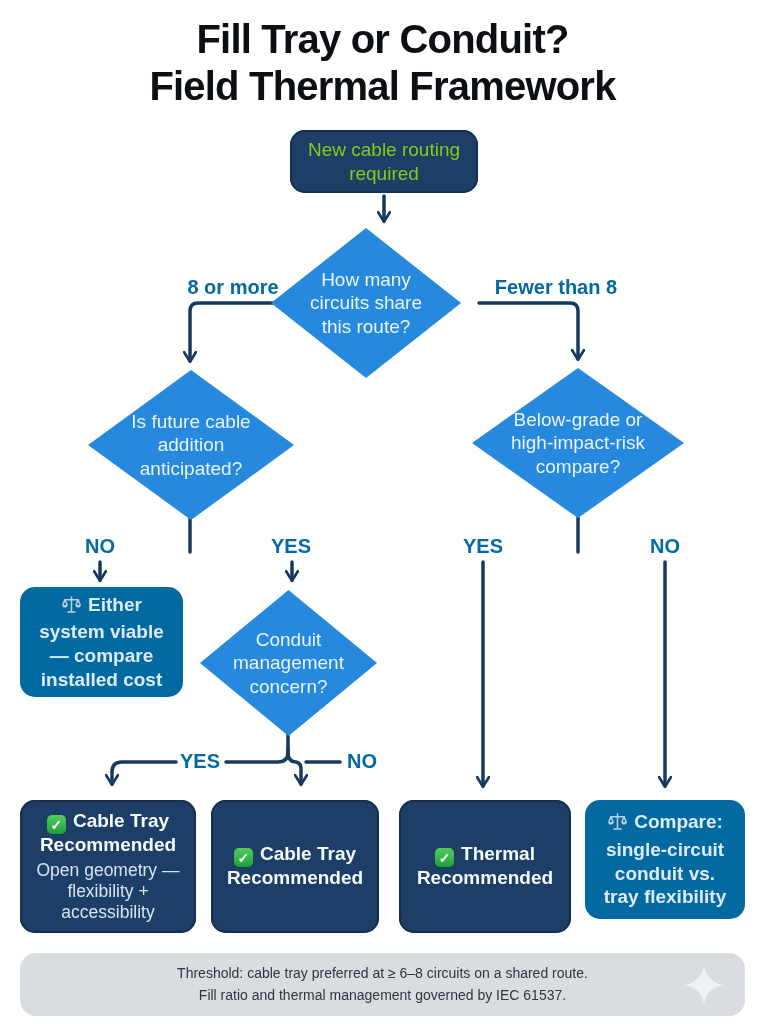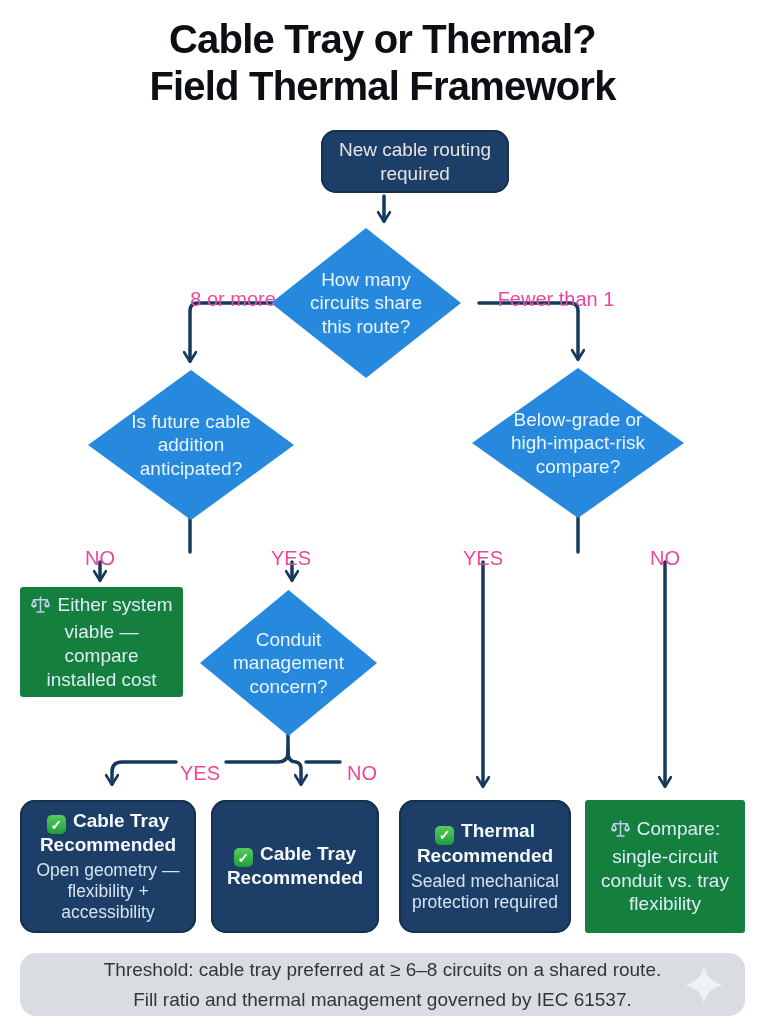--- a/index.html
+++ b/index.html
@@ -9,31 +9,31 @@
     font-family:"Liberation Sans", sans-serif;
   }
   
   .title{
     position:absolute;left:0;top:16px;width:765px;text-align:center;
     font-size:40px;font-weight:700;color:#0c0f14;line-height:1.17;letter-spacing:-0.8px;
   }
   
   .node{position:absolute;display:flex;align-items:center;justify-content:center;text-align:center;box-sizing:border-box;}
   .rect-navy{background:#1d3e66;border-radius:15px;box-shadow:inset 0 0 0 2px #16304f;}
-  .rect-blue{background:#15803d;border-radius:3px;}
-  .start{color:#e5e5e5;font-size:19px;line-height:1.25;padding:0 16px;margin-left:31px;}
+  .rect-blue{background:#0369a1;border-radius:15px;font-weight:bold;}
+  .start{color:#84cc16;font-size:19px;line-height:1.25;padding:0 16px;}
   .diamond{
     background:#2689dd;
     clip-path:polygon(50% 0%,100% 50%,50% 100%,0% 50%);
   }
   .dtext{color:#e9f4fd;font-size:19px;line-height:1.24;}
   
   .blabel{
     position:absolute;transform:translate(-50%,-50%);
-    font-size:20px;font-weight:400;color:#ec4899;white-space:nowrap;margin-top:12px;
+    font-size:20px;font-weight:700;color:#0369a1;white-space:nowrap;
   }
   
   .result{flex-direction:column;justify-content:center;padding:8px 10px;}
   .res-title{font-size:19px;font-weight:700;color:#f5fafd;line-height:1.2;}
   .res-body{font-size:17.5px;color:#d5e4f2;line-height:1.2;margin-top:3px;}
   .res-text{font-size:19px;color:#ddebf8;line-height:1.25;}
   .check{
     display:inline-flex;align-items:center;justify-content:center;
     width:19px;height:19px;border-radius:5px;margin-right:7px;vertical-align:-3px;
     background:linear-gradient(180deg,#55cd5d 0%,#1f9e38 100%);
@@ -41,30 +41,30 @@
   .check span{color:#ffffff;font-size:14px;font-weight:700;line-height:1;}
   .scales{display:inline-block;vertical-align:-4px;margin-right:6px;}
   
   #wires{position:absolute;left:0;top:0;pointer-events:none;}
   
   .footer{
     position:absolute;left:20px;top:953px;width:725px;height:63px;
     background:#d9dde2;border-radius:16px;
     display:flex;align-items:center;justify-content:center;text-align:center;
   }
-  .footer-lines{font-size:19px;color:#31363c;line-height:1.55;}
+  .footer-lines{font-size:14px;color:#31363c;line-height:1.55;}
   .sparkle{position:absolute;right:22px;top:50%;transform:translateY(-50%);}
 </style>
 </head>
 <body>
 
 <div id="stage">
 
   <div class="title">
-    <div>Cable Tray or Thermal?</div>
+    <div>Fill Tray or Conduit?</div>
     <div>Field Thermal Framework</div>
   </div>
 
   <svg id="wires" width="765" height="1024" viewBox="0 0 765 1024">
     <defs>
       <marker id="ah" viewBox="0 0 10 10" refX="7.5" refY="5" markerWidth="4.2" markerHeight="4.2" orient="auto" markerUnits="strokeWidth">
         <path d="M1.5,1 L8,5 L1.5,9" fill="none" stroke="#17395e" stroke-width="1.8" stroke-linecap="round" stroke-linejoin="round"></path>
       </marker>
     </defs>
     <g fill="none" stroke="#17395e" stroke-width="3.5" stroke-linecap="round" stroke-linejoin="round">
@@ -98,21 +98,21 @@
 
   <div class="node diamond" style="left:472px;top:368px;width:212px;height:150px;padding:0 24px">
     <div class="dtext">Below-grade or high-impact-risk compare?</div>
   </div>
 
   <div class="node diamond" style="left:200px;top:590px;width:177px;height:146px;padding:0 28px">
     <div class="dtext">Conduit management concern?</div>
   </div>
 
   <div class="blabel" style="left:233px;top:287px">8 or more</div>
-  <div class="blabel" style="left:556px;top:287px">Fewer than 1</div>
+  <div class="blabel" style="left:556px;top:287px">Fewer than 8</div>
   <div class="blabel" style="left:100px;top:546px">NO</div>
   <div class="blabel" style="left:291px;top:546px">YES</div>
   <div class="blabel" style="left:483px;top:546px">YES</div>
   <div class="blabel" style="left:665px;top:546px">NO</div>
   <div class="blabel" style="left:200px;top:761px">YES</div>
   <div class="blabel" style="left:362px;top:761px">NO</div>
 
   <div class="node rect-blue result" style="left:20px;top:587px;width:163px;height:110px">
     <div class="res-text">
       <span class="scales">
@@ -147,24 +147,23 @@
         </span><span>Cable Tray Recommended</span>
     </div>
   </div>
 
   <div class="node rect-navy result" style="left:399px;top:800px;width:172px;height:133px">
     <div class="res-title">
       <span class="check">
           <span>✓</span>
         </span><span>Thermal Recommended</span>
     </div>
-    <div class="res-body">Sealed mechanical protection required</div>
   </div>
 
-  <div class="node rect-blue result" style="left:585px;top:800px;width:160px;height:133px">
+  <div class="node rect-blue result" style="left:585px;top:800px;width:160px;height:119px">
     <div class="res-text">
       <span class="scales">
         <svg width="21" height="21" viewBox="0 0 24 24">
           <g fill="none" stroke="#bcd0e8" stroke-width="1.7" stroke-linecap="round" stroke-linejoin="round">
             <path d="M12 3.5 V19.5"></path>
               <path d="M4.5 6.5 H19.5"></path>
             <path d="M4.5 6.5 L2 12.5 M4.5 6.5 L7 12.5"></path>
             <path d="M19.5 6.5 L17 12.5 M19.5 6.5 L22 12.5"></path>
             <path d="M8 20.5 H16"></path>
           </g>

